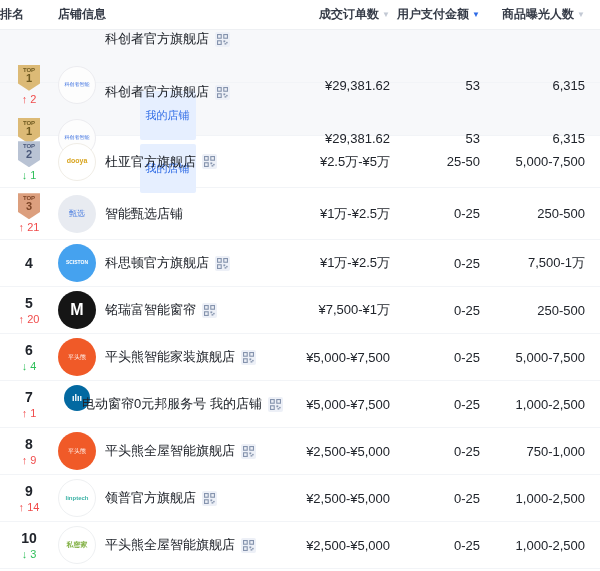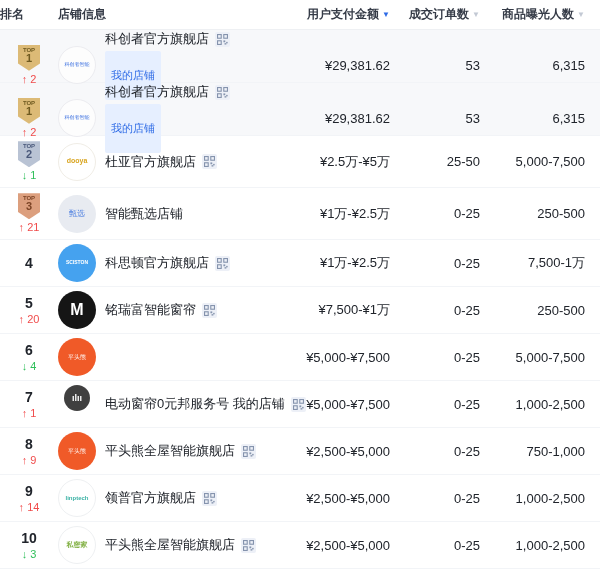--- a/index.html
+++ b/index.html
@@ -56,21 +56,21 @@
   .change.down { color:#2fbf5a; }
   
   .store-cell { display:flex; align-items:center; gap:9px; min-width:0; }
   .logo-slot { width:38px; height:38px; flex:none; display:flex; justify-content:center; }
   .logo {
     width:38px; height:38px; border-radius:50%;
     display:flex; align-items:center; justify-content:center;
     text-align:center; overflow:hidden; line-height:1.15;
     word-break:break-all; padding:2px; flex:none;
   }
-  .store-text { display:flex; flex-direction:column; align-items:flex-start; min-width:0; }
+  .store-text { display:flex; flex-direction:column; align-items:center; min-width:0;gap:40px; }
   .name-line { display:flex; align-items:center; gap:6px; }
   .store-name { font-size:13px; color:#20242b; white-space:nowrap; }
   .qr-chip {
     display:inline-flex; align-items:center; justify-content:center;
     width:15px; height:15px; background:#edf0f7; border-radius:2px;
     color:#8593ad; flex:none;
   }
   .tag {
     margin-top:3px; font-size:11px; color:#2e6be6;
     background:#e6efff; border-radius:2px; padding:17px 6px;
@@ -80,24 +80,24 @@
   .num-cell { text-align:right; font-size:13px; color:#20242b; white-space:nowrap; }
 </style>
 </head>
 <body>
 
 <div class="table">
   <div class="grid-row hrow">
     <div class="hc left rank-h">排名</div>
     <div class="hc left">店铺信息</div>
     <div class="hc right">
+      <span>成交订单数</span><span class="caret inactive">▼</span>
+    </div>
+    <div class="hc right">
       <span>用户支付金额</span><span class="caret active">▼</span>
-    </div>
-    <div class="hc right">
-      <span>成交订单数</span><span class="caret inactive">▼</span>
     </div>
     <div class="hc right">
       <span>商品曝光人数</span><span class="caret inactive">▼</span>
     </div>
   </div>
   <div id="rows">
       <div class="grid-row row hl">
     <div class="rank-cell">
       <div class="badge" style="background: rgb(220, 186, 118); color: rgb(111, 90, 32);">
         <span class="b-top">TOP</span>
@@ -289,34 +289,50 @@
       <div class="grid-row row">
     <div class="rank-cell">
 
       <span class="plain-rank">6</span>
       <span class="change down">↓ 4</span>
     </div>
     <div class="store-cell">
       <span class="logo-slot">
         <span class="logo" style="background: rgb(240, 90, 40); color: rgb(255, 255, 255); font-size: 6px;">平头熊</span>
       </span>
+      <span class="store-text">
+        <span class="name-line">
+          <span class="store-name">平头熊智能家装旗舰店</span>
+          <span class="qr-chip">
+            <svg width="11" height="11" viewBox="0 0 12 12">
+              <rect x="0.6" y="0.6" width="4" height="4" fill="none" stroke="currentColor" stroke-width="1.2"></rect>
+              <rect x="7.4" y="0.6" width="4" height="4" fill="none" stroke="currentColor" stroke-width="1.2"></rect>
+              <rect x="0.6" y="7.4" width="4" height="4" fill="none" stroke="currentColor" stroke-width="1.2"></rect>
+              <rect x="7" y="7" width="2" height="2" fill="currentColor"></rect>
+              <rect x="10" y="8.6" width="1.6" height="1.6" fill="currentColor"></rect>
+              <rect x="8.2" y="10" width="2" height="1.5" fill="currentColor"></rect>
+            </svg>
+          </span>
+        </span>
+
+      </span>
     </div>
     <div class="num-cell">¥5,000-¥7,500</div>
     <div class="num-cell">0-25</div>
     <div class="num-cell">5,000-7,500</div>
   </div>
       <div class="grid-row row">
     <div class="rank-cell">
 
       <span class="plain-rank">7</span>
       <span class="change up">↑ 1</span>
     </div>
     <div class="store-cell">
       <span class="logo-slot">
-        <span class="logo" style="background: #404040; width: 26px; height: 26px; color: rgb(255, 255, 255); font-size: 9px; font-weight: 700;">ılıı</span>
+        <span class="logo" style="background: #0369a1; width: 26px; height: 26px; color: rgb(255, 255, 255); font-size: 9px; font-weight: 700;">ılıı</span>
       </span>
       <span class="store-text">
         <span class="name-line">
           <span class="store-name">电动窗帘0元邦服务号 我的店铺</span>
           <span class="qr-chip">
             <svg width="11" height="11" viewBox="0 0 12 12">
               <rect x="0.6" y="0.6" width="4" height="4" fill="none" stroke="currentColor" stroke-width="1.2"></rect>
               <rect x="7.4" y="0.6" width="4" height="4" fill="none" stroke="currentColor" stroke-width="1.2"></rect>
               <rect x="0.6" y="7.4" width="4" height="4" fill="none" stroke="currentColor" stroke-width="1.2"></rect>
               <rect x="7" y="7" width="2" height="2" fill="currentColor"></rect>

